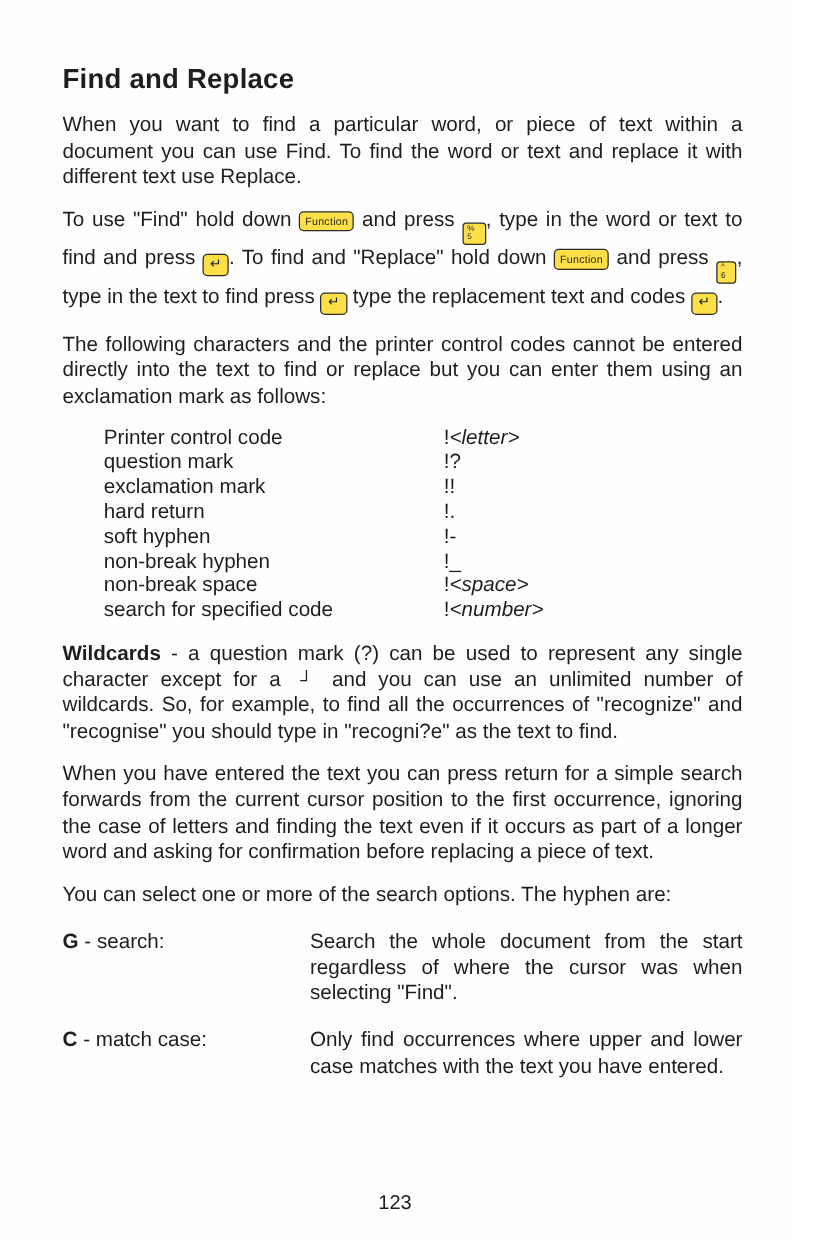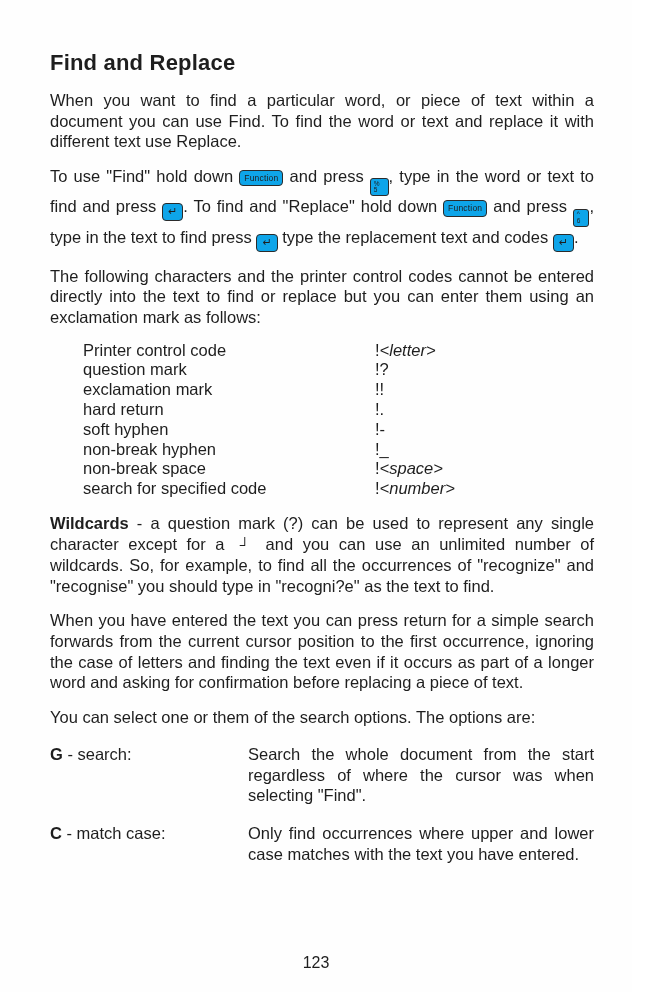--- a/index.html
+++ b/index.html
@@ -27,21 +27,21 @@
   }
   .jtf { text-align: justify; }
   .b { font-weight: bold; }
   .it { font-style: italic; }
 
   
   .keycap {
     display: inline-block;
     border: 1.4px solid #2b2b2b;
     border-radius: 4px;
-    background: #0ea5e9;
+    background: #fde047;
     line-height: 1;
     vertical-align: -3px;
     white-space: nowrap;
   }
   .key-function {
     font-size: 8.5px;
     padding: 3px 4px;
     letter-spacing: 0.2px;
     vertical-align: 1px;
   }
@@ -67,21 +67,21 @@
     font-size: 14px;
     padding: 0 6px;
   }
 
   
   .codes-table {
     margin: 13px 0 0 33px;
     font-size: 16.5px;
     line-height: 19.8px;
   }
-  .code-row { display: flex; gap: 20px; }
+  .code-row { display: flex; }
   .code-label { width: 272px; flex-shrink: 0; }
   .code-value { white-space: pre; }
 
   
   .option-row {
     display: flex;
     margin-top: 17px;
     font-size: 16.5px;
     line-height: 20.6px;
   }
@@ -148,21 +148,21 @@
     <div class="code-row">
         <span class="code-label">search for specified code</span>
         <span class="code-value"><span>!</span><span class="it">&lt;number&gt;</span></span>
       </div>
   </div>
 
   <p class="body jtf"><span class="b">Wildcards</span><span> - a question mark (?) can be used to represent any single character except for a </span><span class="inline-return">┘</span><span> and you can use an unlimited number of wildcards.  So, for example, to find all the occurrences of "recognize" and "recognise" you should type in "recogni?e" as the text to find.</span></p>
 
   <p class="body jtf">When you have entered the text you can press return for a simple search forwards from the current cursor position to the first occurrence, ignoring the case of letters and finding the text even if it occurs as part of a longer word and asking for confirmation before replacing a piece of text.</p>
 
-  <p class="body">You can select one or them of the search options. The options are:</p>
+  <p class="body">You can select one or more of the search options. The hyphen are:</p>
 
   <div class="option-row">
     <div class="option-label"><span class="b">G</span><span> - search:</span></div>
     <div class="option-desc">Search the whole document from the start regardless of where the cursor was when selecting "Find".</div>
   </div>
 
   <div class="option-row">
     <div class="option-label"><span class="b">C</span><span> - match case:</span></div>
     <div class="option-desc">Only find occurrences where upper and lower case matches with the text you have entered.</div>
   </div>

